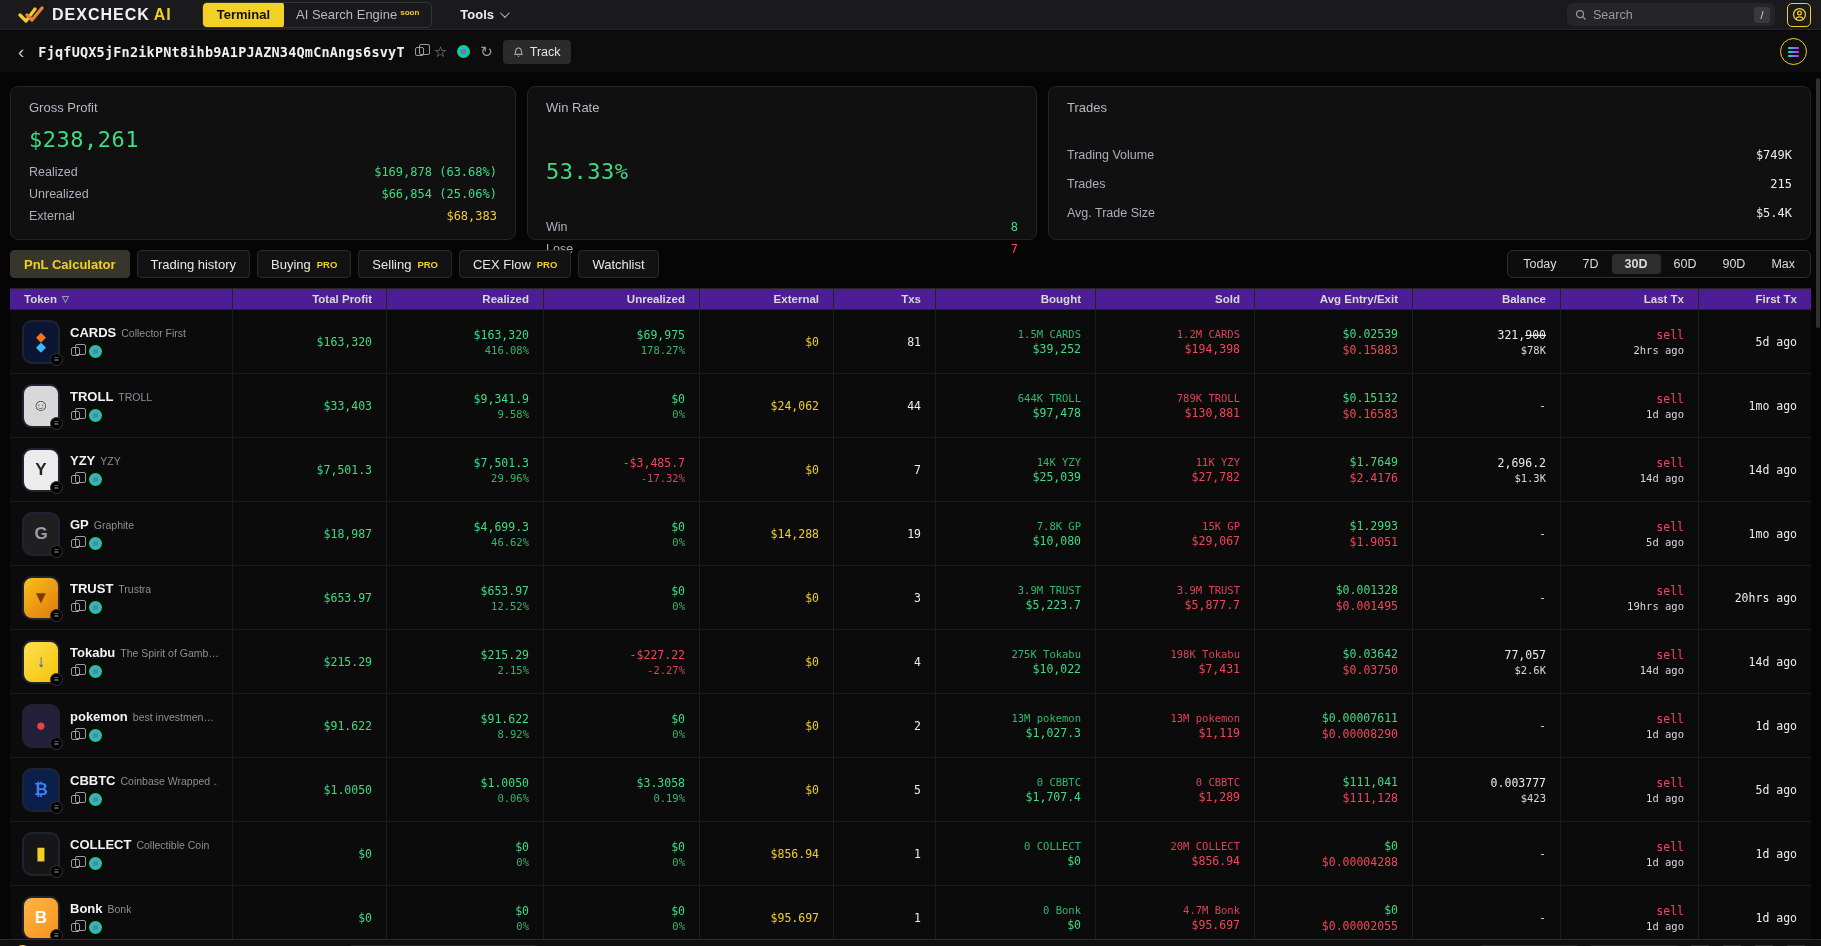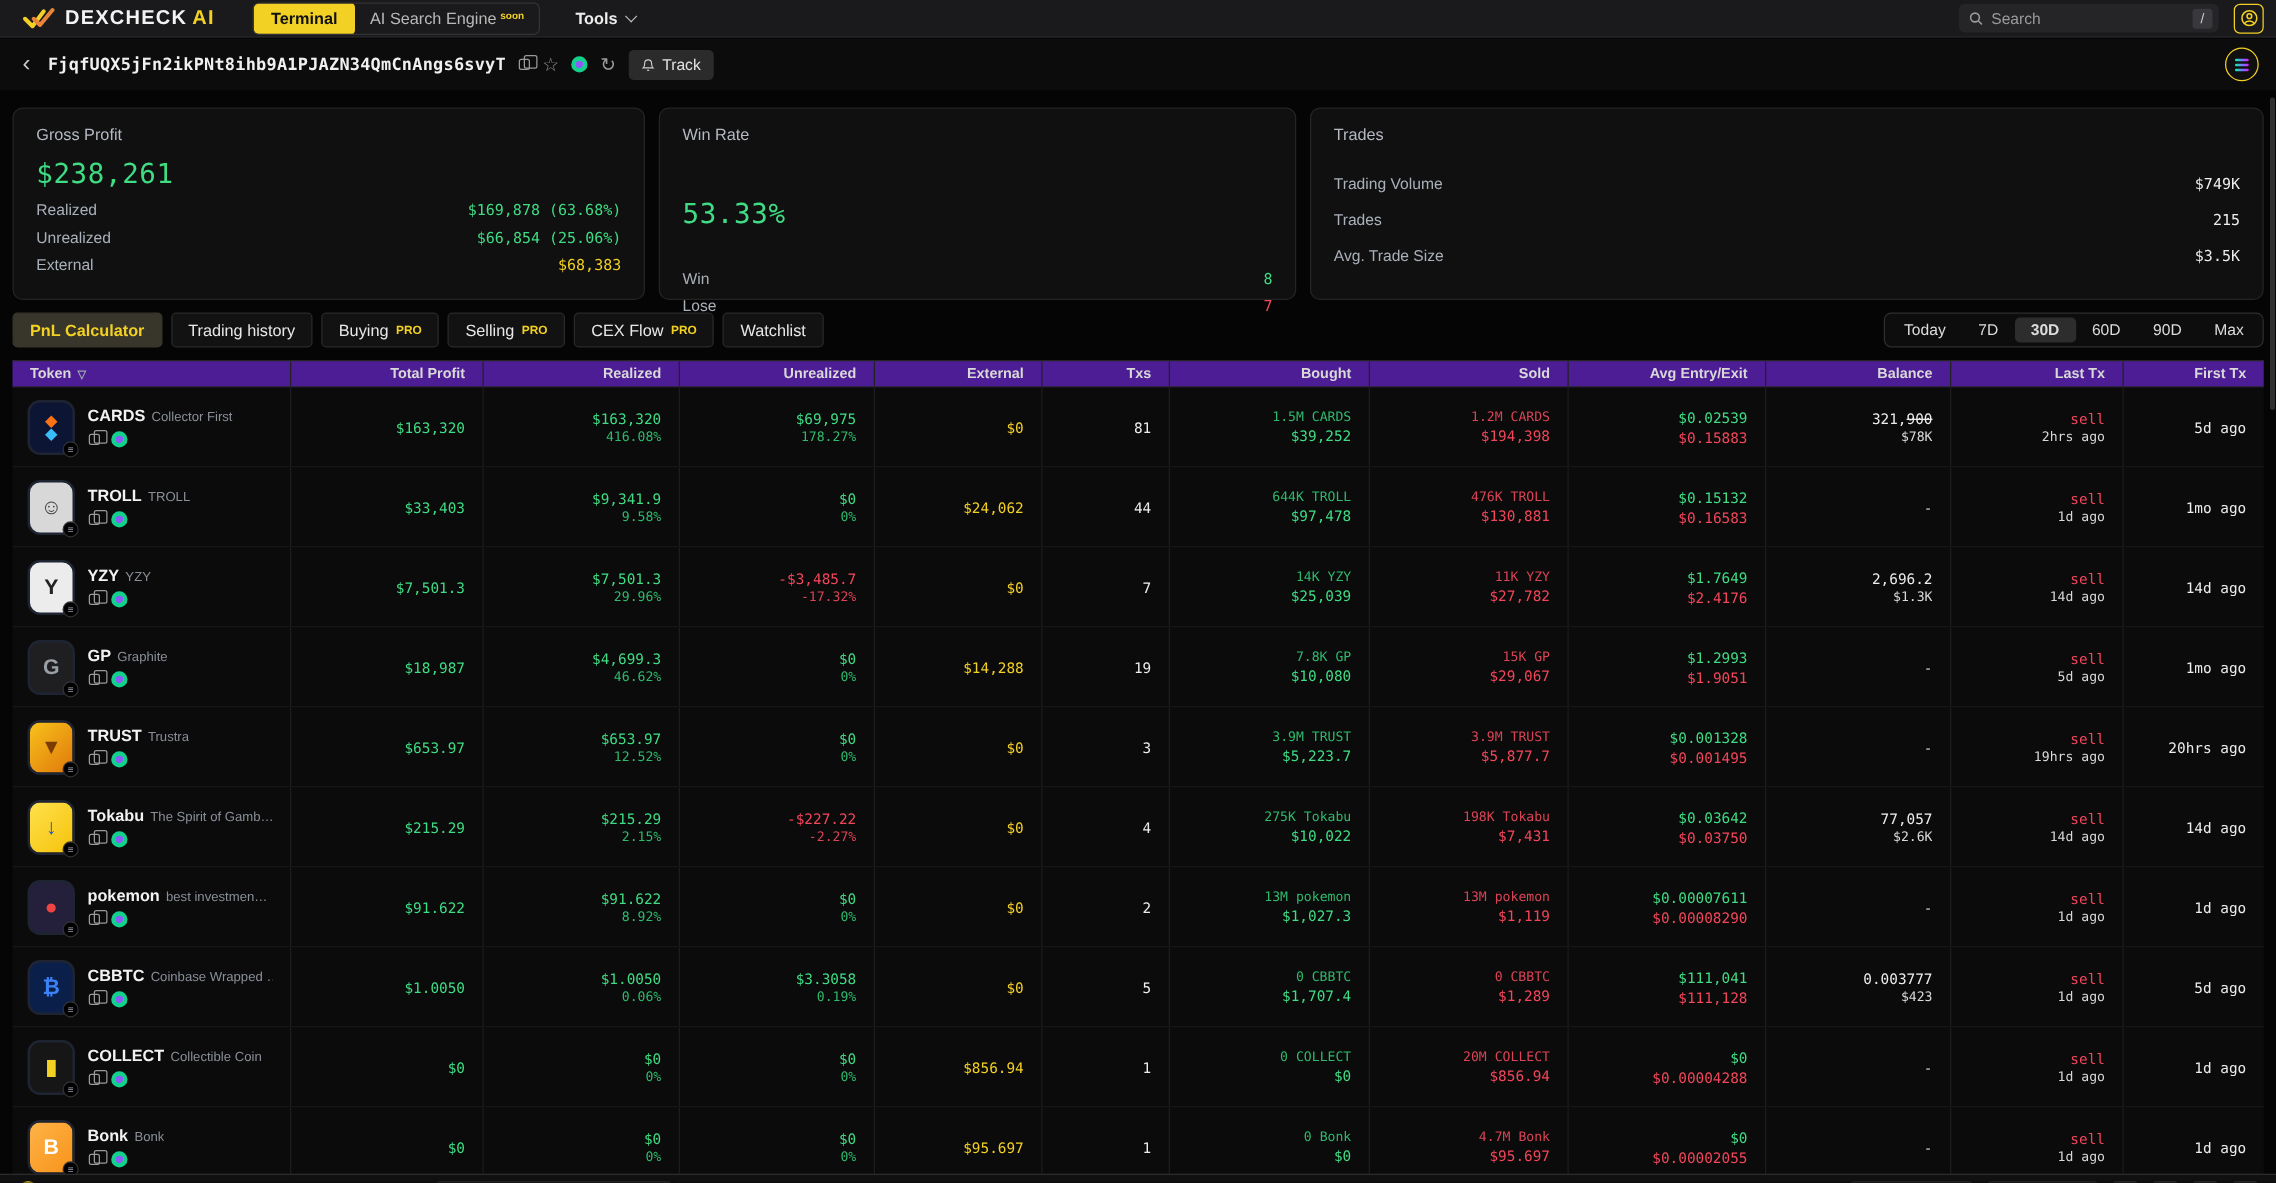--- a/index.html
+++ b/index.html
@@ -51,21 +51,21 @@
     display:flex; flex-direction:column; align-items:center; justify-content:center; gap:2px; cursor:pointer; }
   .sol-bar { width:11px; height:2px; border-radius:1px; background:linear-gradient(90deg,#00ffa3,#6f7bff,#dc1fff); }
 
   
   .cards { position:absolute; top:86px; left:10px; width:1801px; height:154px; display:flex; gap:11px; }
   .card { background:#101010; border:1px solid #242424; border-radius:8px; padding:13px 18px 12px 18px; display:flex; flex-direction:column; }
   .card-0 { width:506px; } .card-1 { width:510px;gap:32px; } .card-2 { flex:1; }
   .card-title { font-size:13px; color:#b4b9c2; }
   .card-big { font-size:22px; margin-top:12px; font-family:"DejaVu Sans Mono", monospace; letter-spacing:.5px; }
   .rows { margin-top:auto; }
-  .crow { display:flex; justify-content:space-between; align-items:flex-start; height:22px; }
+  .crow { display:flex; justify-content:space-between; align-items:center; height:22px; }
   .card-2 .crow { height:29px; }
   .clabel { font-size:12.5px; color:#aab0ba; }
   .cval { font-size:12px; }
 
   
   .tabs-row { position:absolute; top:249px; left:10px; width:1801px; height:30px; display:flex; align-items:center; }
   .view-tabs { display:flex; gap:7px; }
   .tab { height:28px; padding:0 13px; display:flex; align-items:center; gap:6px; background:#121212; border:1px solid #2a2a2a;
     border-radius:4px; font-size:13px; color:#e8e8e8; cursor:pointer; white-space:nowrap; }
   .tab.active { background:#38362b; border-color:#38362b; color:#f2d024; font-weight:bold; }
@@ -217,21 +217,21 @@
         <div class="crow">
           <span class="clabel">Trading Volume</span>
           <span class="cval mono v-white">$749K</span>
         </div>
         <div class="crow">
           <span class="clabel">Trades</span>
           <span class="cval mono v-white">215</span>
         </div>
         <div class="crow">
           <span class="clabel">Avg. Trade Size</span>
-          <span class="cval mono v-white">$3.5K</span>
+          <span class="cval mono v-white">$5.4K</span>
         </div>
       </div>
     </div>
   </div>
 
 <div class="tabs-row">
   <div class="view-tabs">
       <div class="tab active">
         <span>PnL Calculator</span>
       </div>
@@ -398,21 +398,21 @@
           <span class="mono v-yellow">$24,062</span>
         </div>
         <div class="tcell c5">
           <span class="mono v-white">44</span>
         </div>
         <div class="tcell c6">
           <span class="mono sub s-green">644K TROLL</span>
           <span class="mono v-green">$97,478</span>
         </div>
         <div class="tcell c7">
-          <span class="mono sub s-red">476K TROLL</span>
+          <span class="mono sub s-red">789K TROLL</span>
           <span class="mono v-red">$130,881</span>
         </div>
         <div class="tcell c8">
           <span class="mono v-green">$0.15132</span>
           <span class="mono v-red">$0.16583</span>
         </div>
         <div class="tcell c9">
           <span class="mono v-dash">-</span>
         </div>
         <div class="tcell c10">

